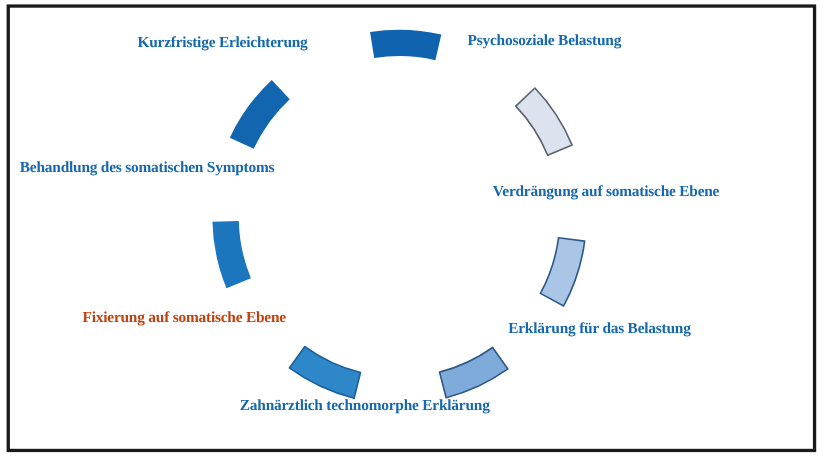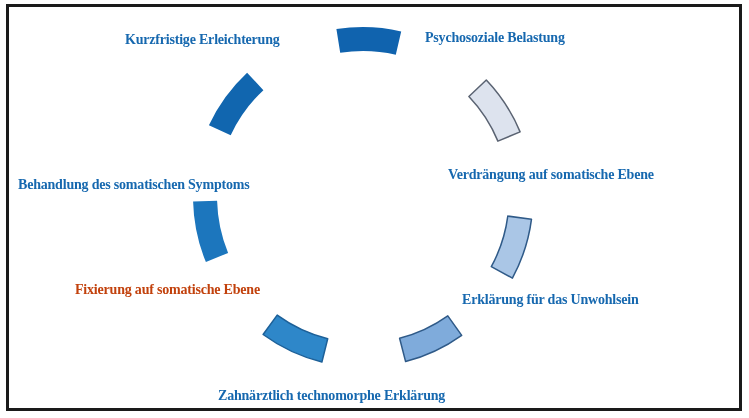--- a/index.html
+++ b/index.html
@@ -36,21 +36,21 @@
     font-size: 14px;
     letter-spacing: -0.2px;
     white-space: nowrap;
     color: #1668af;
     font-family: Liberation Serif, serif;
   }
   .lbl-0 { left: 125px; top: 32px; }   
   .lbl-1 { left: 425px; top: 30px; }   
   .lbl-2 { left: 448px; top: 167px; }  
   .lbl-3 { left: 462px; top: 292px; }  
-  .lbl-4 { left: 218px; top: 388px; text-align: center; }  
+  .lbl-4 { left: 218px; top: 362px; text-align: center; }  
   .lbl-5 { left: 75px;  top: 282px; }  
   .lbl-6 { left: 18px;  top: 145px; }  
 </style>
 </head>
 <body>
 
 <div class="frame"></div>
 
 <svg id="cycle-svg" viewBox="0 0 749 418" xmlns="http://www.w3.org/2000/svg">
     <path d="M 336.4 29.1 A 170 170 0 0 1 401.2 31.4 L 395.8 54.7 A 146 146 0 0 0 340.2 52.8 Z" fill="#1063ae"></path>
@@ -58,16 +58,16 @@
     <path d="M 531.5 219.2 A 170 170 0 0 1 512.4 278.1 L 491.3 266.7 A 146 146 0 0 0 507.8 216.1 Z" fill="#aac6e6" stroke="#2f5a88" stroke-width="1.5" stroke-linejoin="round"></path>
     <path d="M 461.7 335.4 A 170 170 0 0 1 405.6 361.6 L 399.6 338.3 A 146 146 0 0 0 447.8 315.9 Z" fill="#7fabdb" stroke="#2f5a88" stroke-width="1.5" stroke-linejoin="round"></path>
     <path d="M 321.9 362.0 A 170 170 0 0 1 263.1 334.5 L 277.2 315.1 A 146 146 0 0 0 327.7 338.7 Z" fill="#2e87c9" stroke="#1d6098" stroke-width="1.5" stroke-linejoin="round"></path>
     <path d="M 205.9 262.1 A 170 170 0 0 1 193.1 201.5 L 217.1 200.8 A 146 146 0 0 0 228.1 252.9 Z" fill="#1c76bd"></path>
     <path d="M 208.9 125.2 A 170 170 0 0 1 247.1 72.7 L 263.4 90.2 A 146 146 0 0 0 230.7 135.3 Z" fill="#1166af"></path>
   </svg>
 
 <div class="cycle-label lbl-0" style="color: rgb(22, 104, 175);">Kurzfristige Erleichterung</div>
 <div class="cycle-label lbl-1" style="color: rgb(22, 104, 175);">Psychosoziale Belastung</div>
 <div class="cycle-label lbl-2" style="color: rgb(22, 104, 175);">Verdrängung auf somatische Ebene</div>
-<div class="cycle-label lbl-3" style="color: rgb(22, 104, 175);">Erklärung für das Unwohlsein</div>
+<div class="cycle-label lbl-3" style="color: rgb(22, 104, 175);">Erklärung für das Belastung</div>
 <div class="cycle-label lbl-4" style="color: rgb(22, 104, 175);">Zahnärztlich technomorphe Erklärung</div>
 <div class="cycle-label lbl-5" style="color: #c2410c;">Fixierung auf somatische Ebene</div>
-<div class="cycle-label lbl-6" style="color: rgb(22, 104, 175); margin-top: 32px;">Behandlung des somatischen Symptoms</div>
+<div class="cycle-label lbl-6" style="color: rgb(22, 104, 175);">Behandlung des somatischen Symptoms</div>
 
 </body></html>

